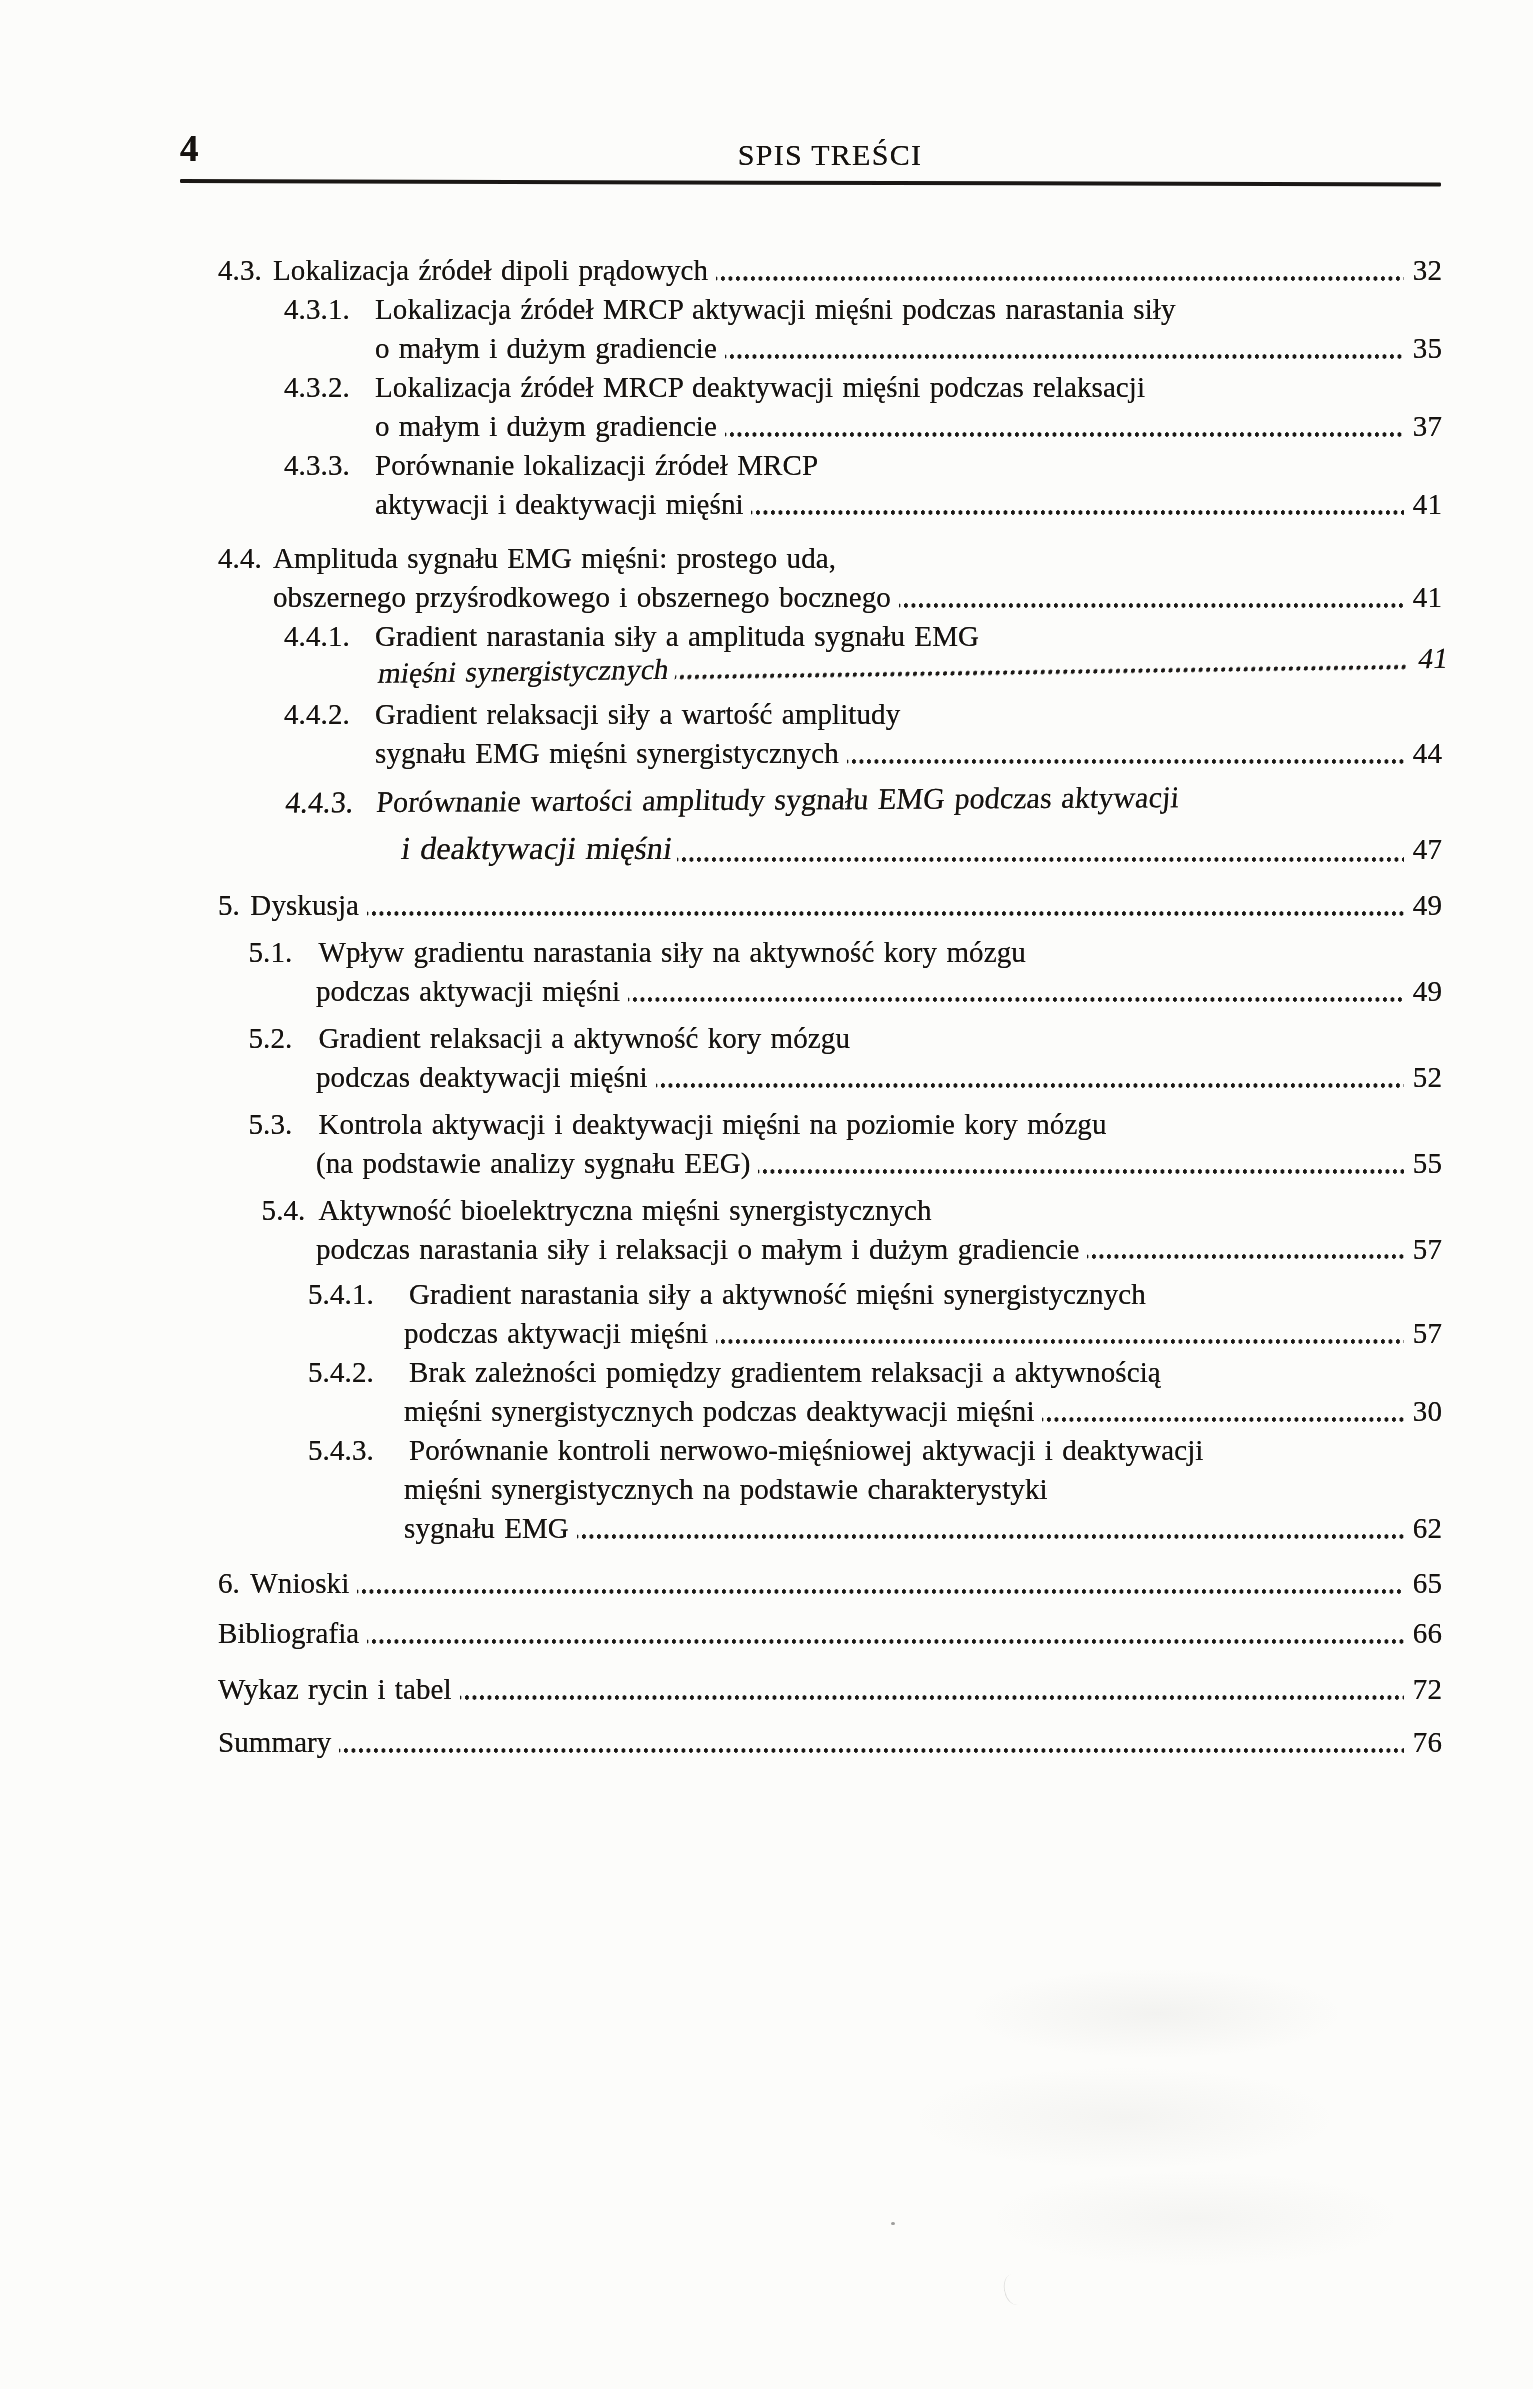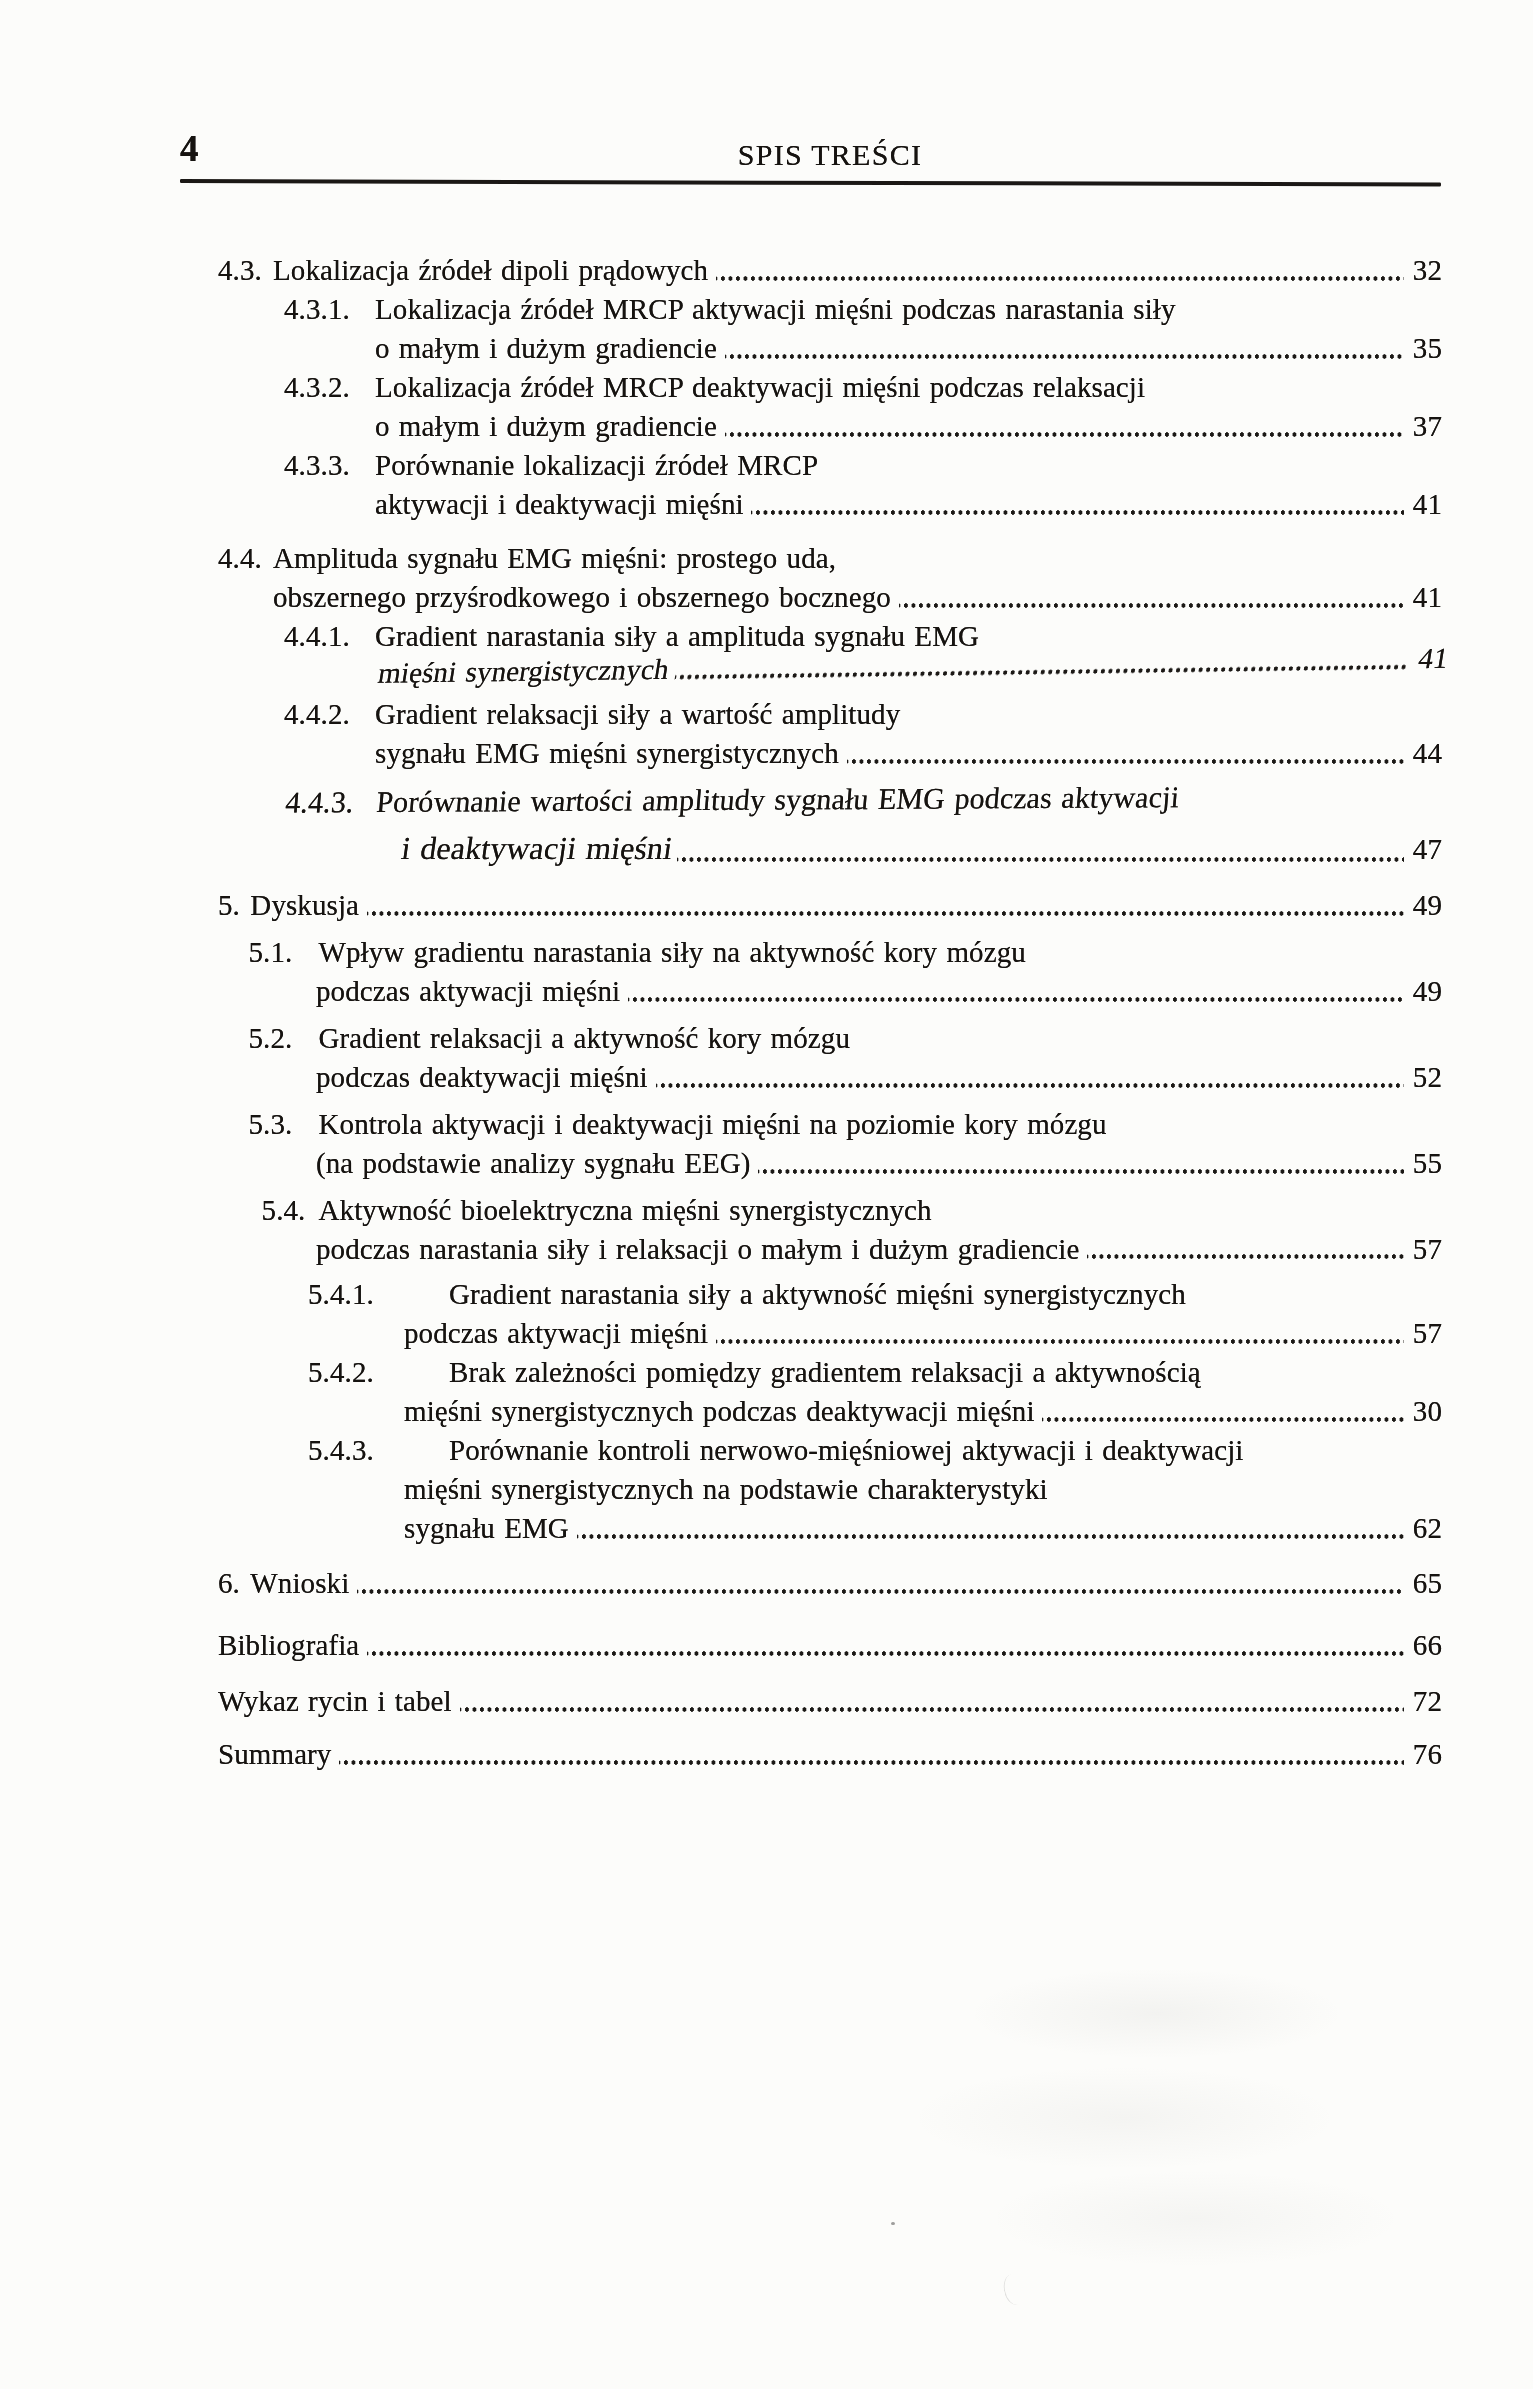--- a/index.html
+++ b/index.html
@@ -84,21 +84,21 @@
   
   .l1a .num { width: 55px; }
   .l2a      { padding-left: 66px; }
   .l2a .num { width: 91px; }
   .c1a      { padding-left: 55px; }
   .c2a      { padding-left: 157px; }
   .l0 .num  { margin-right: 10.4px; }
   .l1b      { padding-left: 30.5px; }
   .l1b .num { width: 70px; }
   .c1b      { padding-left: 98px; }
-  .l2b      { padding-left: 90px; gap: 40px; }
+  .l2b      { padding-left: 90px; }
   .l2b .num { width: 101px; }
   .c2b      { padding-left: 186px; }
 
   
   .warp1 {
     transform: skewX(-10deg) rotate(-0.8deg);
     transform-origin: 0 100%;
   }
   .warp2 { height: 42px; padding-left: 181px !important; }
   .warp2 .txt {
@@ -278,21 +278,21 @@
         <span class="txt">sygnału EMG</span>
         <div class="lead"></div>
         <span class="pg">62</span>
       </div>
       <div class="row l0" style="margin-top: 16px;">
         <span class="num">6.</span>
         <span class="txt">Wnioski</span>
         <div class="lead"></div>
         <span class="pg">65</span>
       </div>
-      <div class="row l0" style="margin-top: 23px;">
+      <div class="row l0" style="margin-top: 11px;">
         <span class="txt">Bibliografia</span>
         <div class="lead"></div>
         <span class="pg">66</span>
       </div>
       <div class="row l0" style="margin-top: 17px;">
         <span class="txt">Wykaz rycin i tabel</span>
         <div class="lead"></div>
         <span class="pg">72</span>
       </div>
       <div class="row l0" style="margin-top: 14.3px;">

